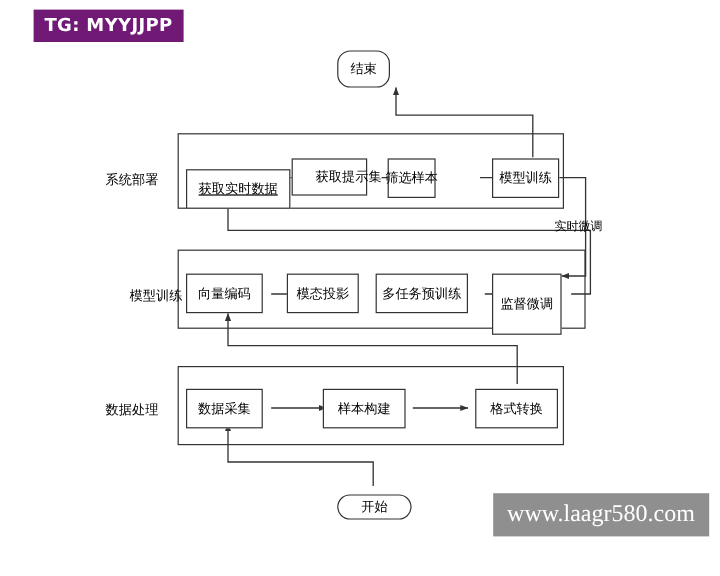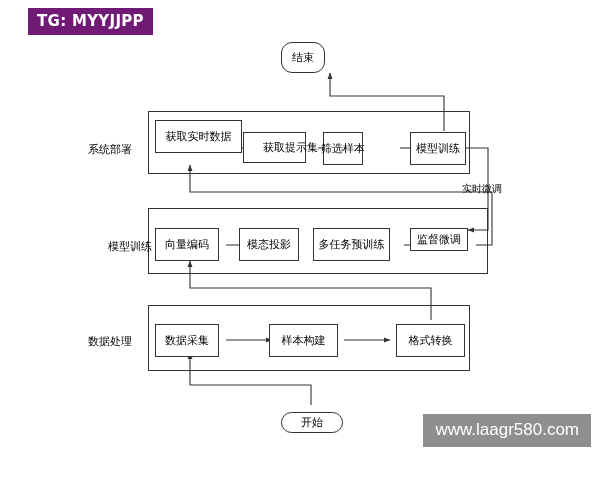--- a/index.html
+++ b/index.html
@@ -34,24 +34,24 @@
     font-family: "DejaVu Sans", "Liberation Sans", sans-serif;
     z-index: 20;
     margin-left: 20px;
   }
   .wm-badge {
     position: absolute;
     right: 9px;
     bottom: 33px;
     background: #8f8f8f;
     color: #ffffff;
-    font-size: 17px;
+    font-size: 20px;
     padding: 6px 12px 7px 12px;
     z-index: 20;
-    font-family: Liberation Sans, sans-serif;
+    font-family: Liberation Serif, serif;
   }
   .node {
     position: absolute;
     box-sizing: border-box;
     background: #ffffff;
     border: 1px solid #333333;
     display: flex;
     align-items: center;
     justify-content: center;
     font-size: 11px;
@@ -126,29 +126,29 @@
 <div class="lane" style="left:148px; top:208px; width:340px; height:66px;"></div>
 <div class="lane" style="left:148px; top:305px; width:322px; height:66px;"></div>
 
 <div class="lane-label" style="left:88px; top:142px;">系统部署</div>
 <div class="lane-label" style="left:88px; top:239px;margin-left:20px;">模型训练</div>
 <div class="lane-label" style="left:88px; top:334px;">数据处理</div>
 
 <div class="node rounded" style="left:281px; top:42px; width:44px; height:31px;">结束</div>
 <div class="node rounded" style="left:281px; top:412px; width:62px; height:21px;text-align:right;">开始</div>
 
-<div class="node" style="left:155px; top:120px; width:87px; height:33px;">获取实时数据</div>
+<div class="node" style="left:155px; top:141px; width:87px; height:33px;text-decoration:underline;">获取实时数据</div>
 <div class="node" style="left:243px; top:132px; width:63px; height:31px;padding-left:32px;">获取提示集</div>
 <div class="node" style="left:323px; top:132px; width:40px; height:33px;">筛选样本</div>
 <div class="node" style="left:410px; top:132px; width:56px; height:33px;">模型训练</div>
 
 <div class="node" style="left:155px; top:228px; width:64px; height:33px;">向量编码</div>
 <div class="node" style="left:239px; top:228px; width:60px; height:33px;">模态投影</div>
 <div class="node" style="left:313px; top:228px; width:77px; height:33px;">多任务预训练</div>
-<div class="node" style="left:410px; top:228px; width:58px; height:23px;">监督微调</div>
+<div class="node" style="left:410px; top:228px; width:58px; height:51px;">监督微调</div>
 
 <div class="node" style="left:155px; top:324px; width:64px; height:33px;">数据采集</div>
 <div class="node" style="left:269px; top:324px; width:69px; height:33px;">样本构建</div>
 <div class="node" style="left:396px; top:324px; width:69px; height:33px;">格式转换</div>
 
 <div class="edge-label" style="left:462px; top:182px;">实时微调</div>
 
 <div class="tg-badge">TG: MYYJJPP</div>
 <div class="wm-badge">www.laagr580.com</div>
 

